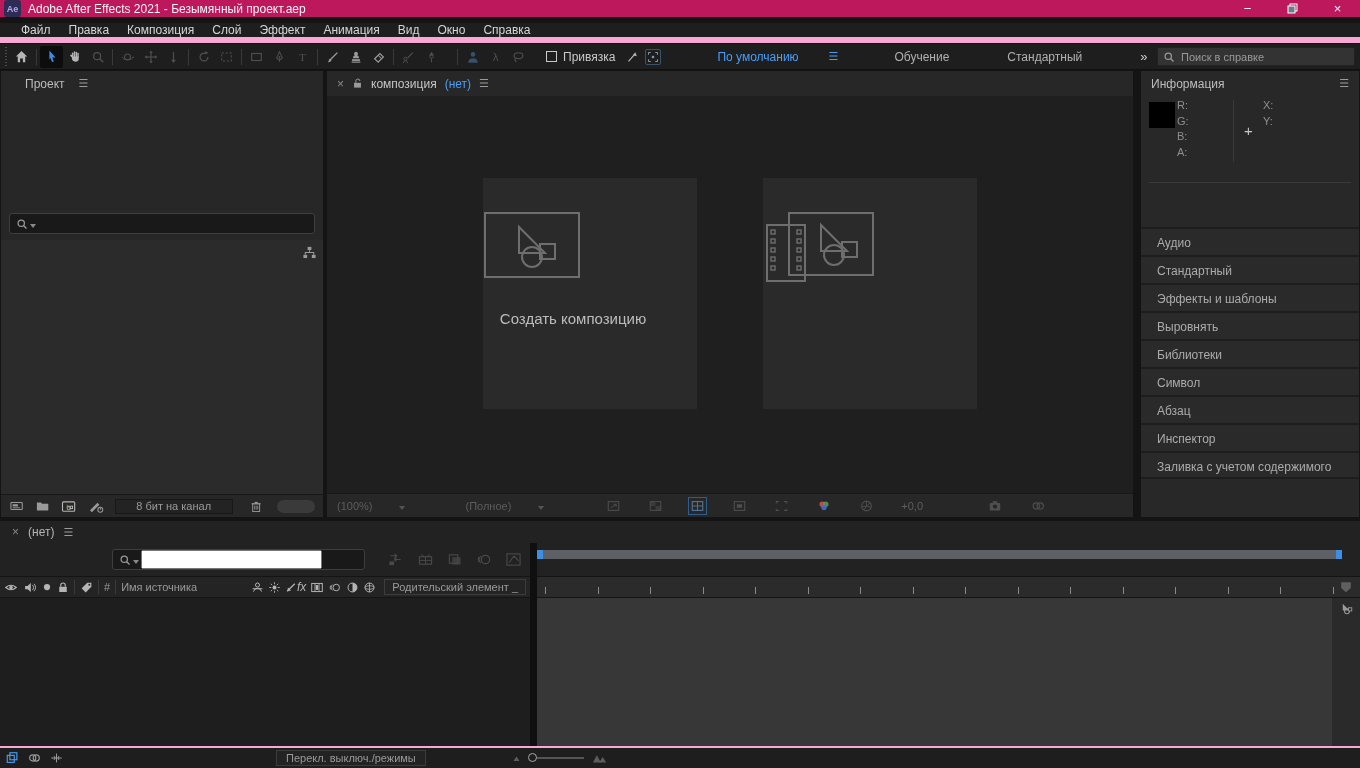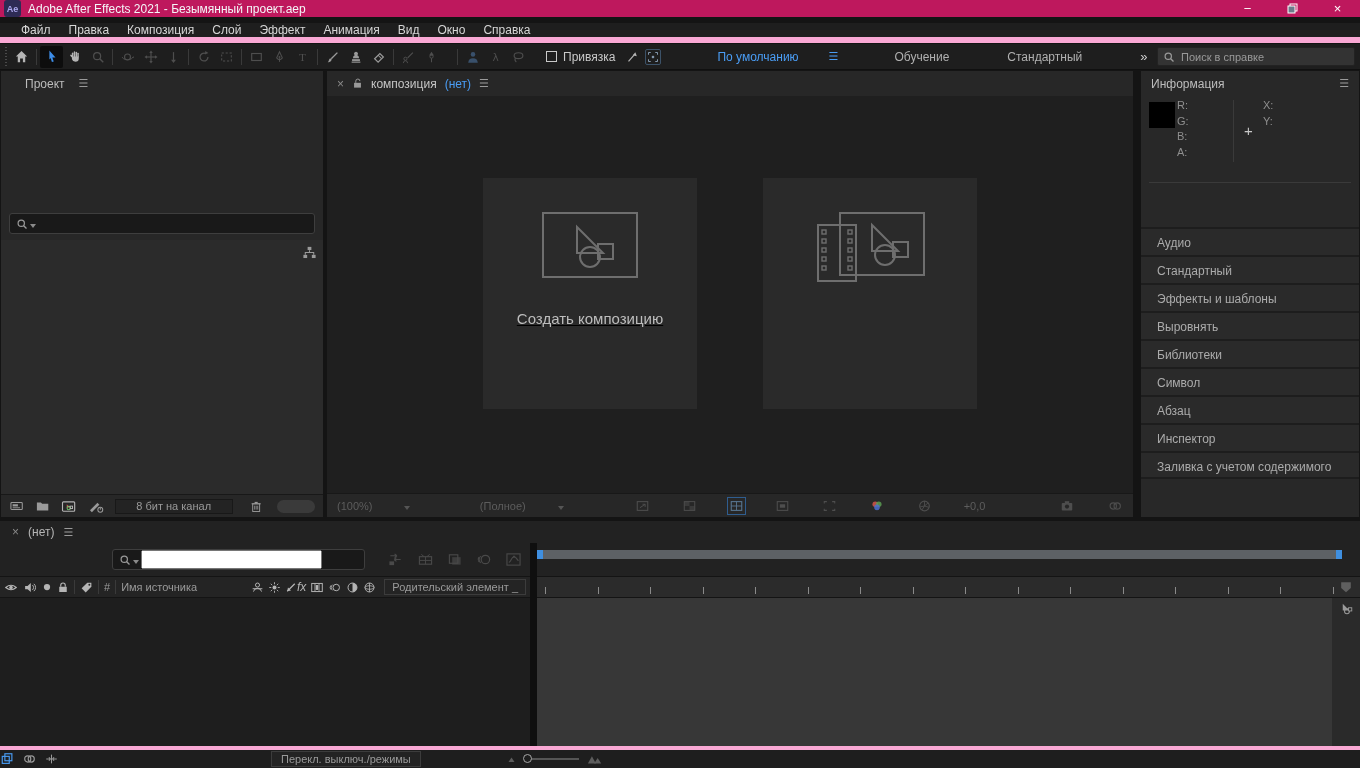--- a/index.html
+++ b/index.html
@@ -74,25 +74,25 @@
   .status-pill { width:40px; height:13px; border-radius:7px; background:#3a3a3a; margin-left:4px; }
 
   
   .comp-panel { position:absolute; left:327px; top:71px; width:806px; height:446px;
     background:#272727; display:flex; flex-direction:column; }
   .tabrow { height:25px; display:flex; align-items:center; gap:8px; padding-left:10px; font-size:12px; }
   .close-x { color:#8a8a8a; font-size:12px; }
   .tab-label { color:#c6c6c6; }
   .none-blue { color:#4a9df5; }
   .viewer { flex:1; background:#1f1f1f; display:flex; justify-content:center; gap:66px; padding-top:82px; }
-  .card { width:214px; height:231px; background:#2a2a2a; display:flex; flex-direction:column; align-items:center;text-decoration:underline; }
+  .card { width:214px; height:231px; background:#2a2a2a; display:flex; flex-direction:column; align-items:flex-start; }
   .card-icon { margin-top:33px; color:#6e6e6e; }
   .card-label { margin-top:30px; color:#bdbdbd; font-size:15px; text-align:center; line-height:1.35; width:180px; }
   .comp-bottom { height:24px; background:#272727; border-top:1px solid #181818;
-    display:flex; align-items:center; gap:27px; padding:0 10px; font-size:11px; color:#5d5d5d;justify-content:space-between; }
+    display:flex; align-items:center; gap:27px; padding:0 10px; font-size:11px; color:#5d5d5d; }
   .cb-ico { color:#4e4e4e; display:flex; align-items:center; }
   .cb-ico.outlined { outline:1px solid #2f5d8f; outline-offset:1px; color:#5a7894; }
   .exp-val { color:#5d5d5d; }
 
   
   .sidebar { position:absolute; left:1141px; top:71px; width:218px; height:446px; background:#282828; }
   .info-header { height:25px; display:flex; align-items:center; padding:0 10px; }
   .info-header .hamburger { margin-left:auto; }
   .info-body { position:relative; height:74px; font-size:11px; color:#8f8f8f; }
   .swatch { position:absolute; left:8px; top:6px; width:26px; height:26px; background:#000; }
@@ -126,22 +126,22 @@
   .parent-box { border:1px solid #3c3c3c; padding:1px 7px; margin-left:8px; color:#9a9a9a; white-space:nowrap; }
   .ruler { grid-column:3; grid-row:2; background:#2b2b2b; border-top:1px solid #141414;
     border-bottom:1px solid #141414; position:relative; }
   .tick { position:absolute; bottom:3px; width:1px; height:7px; background:#8a8a8a; }
   .marker-bin-cell { grid-column:4; grid-row:2; background:#2b2b2b; border-top:1px solid #141414;
     border-bottom:1px solid #141414; display:flex; align-items:center; justify-content:center; color:#5f5f5f; }
   .tracks-left { grid-column:1; grid-row:3; background:#1e1e1e; }
   .tracks-right { grid-column:3; grid-row:3; background:#373737; }
   .tracks-gutter { grid-column:4; grid-row:3; background:#2a2a2a; display:flex; justify-content:center;
     padding-top:3px; color:#9a9a9a; }
-  .tl-bottom { height:22px; background:#1e1e1e; border-top:4px solid #f9a8d4;
-    display:flex; align-items:center; }
+  .tl-bottom { height:22px; background:#1e1e1e; border-top:2px solid #f9a8d4;
+    display:flex; align-items:center; padding-left:5px; }
   .tlb-icons { display:flex; gap:7px; align-items:center; }
   .toggle-btn { margin-left:212px; border:1px solid #3c3c3c; color:#9a9a9a; font-size:11px;
     padding:1px 9px; background:#232323; }
   .zoom-cluster { margin-left:86px; display:flex; align-items:center; gap:8px; color:#5d5d5d; }
   .zoom-track { width:52px; height:2px; background:#555; position:relative; }
   .zoom-knob { position:absolute; left:-4px; top:-4px; width:9px; height:9px; border:1.5px solid #a8a8a8;
     border-radius:50%; background:#1e1e1e; }
 </style>
 </head>
 <body>

